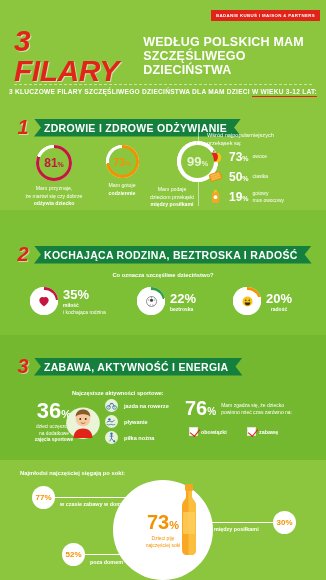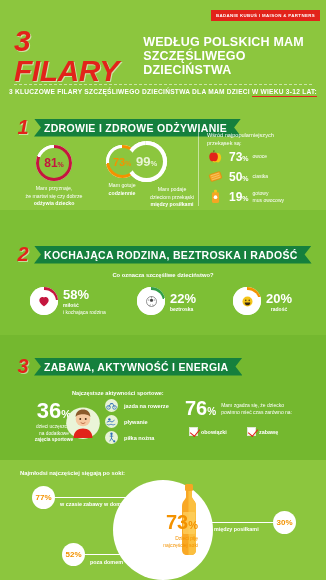--- a/index.html
+++ b/index.html
@@ -158,21 +158,21 @@
         <div class="val" style="color:#f39200;font-size:11px;"><span>73</span><span style="font-size:6.5px;">%</span></div>
       </div>
     </div>
     <div class="cap">
       <span>Mam gotuje</span><br>
       <b>codziennie</b>
     </div>
   </div>
 
   <div class="stat-col" style="left:126px; top:141px;">
-    <div style="display:flex;justify-content:flex-start;">
+    <div style="display:flex;justify-content:flex-end;">
       <div class="ring" style="width:41px;height:41px;">
         <div class="arc" style="background:conic-gradient(#ffffff 0 356deg,#e9f4d8 356deg 360deg);"></div>
         <div style="position:absolute;inset:4px;background:#8cc63e;border-radius:50%;z-index:1;"></div>
         <div class="val" style="color:#e8f5d4;font-size:13px;"><span>99</span><span style="font-size:7.5px;">%</span></div>
       </div>
     </div>
     <div class="cap">
       <span>Mam podaje</span><br>
       <span>dzieciom przekąski</span><br>
       <b>między posiłkami</b>
@@ -239,21 +239,21 @@
     <div class="ring" style="width:28px;height:28px;">
       <div class="arc" style="background:conic-gradient(#ffffff 0 0deg,#c4163e 0 86.4deg,#ffffff 86.4deg 360deg);"></div>
       <div style="position:absolute;inset:2.5px;background:#fff;border-radius:50%;z-index:1;"></div>
       <span style="position:relative;z-index:2;">
         <svg viewBox="0 0 24 24" width="14" height="14">
             <path d="M12 21s-8-5.2-8-10.4C4 7.3 6.3 5 9.2 5c1.7 0 2.6.9 2.8 1.2C12.2 5.9 13.1 5 14.8 5 17.7 5 20 7.3 20 10.6 20 15.8 12 21 12 21z" fill="#c4163e"></path>
           </svg>
       </span>
     </div>
     <div style="margin-left:5px;">
-      <div class="big" style="font-size:13px;">58%</div>
+      <div class="big" style="font-size:13px;">35%</div>
       <div style="color:#fff;font-size:5px;line-height:1.3;">
         <b>miłość</b><br>
         <span>i kochająca rodzina</span>
       </div>
     </div>
   </div>
 
   <div style="position:absolute;left:137px;top:287px;display:flex;align-items:center;">
     <div class="ring" style="width:28px;height:28px;">
       <div class="arc" style="background:conic-gradient(#2e9e48 0 79.2deg,#ffffff 79.2deg 360deg);"></div>
@@ -379,21 +379,21 @@
 
   <div style="position:absolute;left:176px;top:484px;width:26px;height:72px;z-index:3;">
     <svg viewBox="0 0 26 72" width="26" height="72">
       <rect x="9" y="0" width="8" height="7" rx="1.5" fill="#f5a623"></rect>
       <path d="M10 7h6v6c0 2 4 4 4 9v44c0 3-2 5-5 5h-4c-3 0-5-2-5-5V22c0-5 4-7 4-9z" fill="#f9a825"></path>
       <path d="M12.5 7h3.5v6c0 2 4 4 4 9v44c0 3-2 5-5 5h-2.5z" fill="#fbbf3f"></path>
       <rect x="7" y="28" width="12" height="22" rx="1" fill="#fdd060" opacity=".75"></rect>
     </svg>
   </div>
 
-  <div style="position:absolute;left:128px;top:512px;width:70px;text-align:right;z-index:4;">
+  <div style="position:absolute;left:128px;top:512px;width:70px;text-align:center;z-index:4;">
     <div style="color:#f39200;font-weight:bold;font-size:20px;line-height:1;"><span>73</span><span style="font-size:11px;">%</span></div>
     <div style="color:#f39200;font-size:5px;line-height:1.4;margin-top:3px;">
       <span>Dzieci piję</span><br>
       <span>najczęściej soki</span>
     </div>
   </div>
 
   <div class="conn" style="left:46px;top:497px;width:96px;"></div>
   <div class="bubble" style="left:32px;top:486px;width:23px;height:23px;font-size:8px;">
     <span>77%</span>

